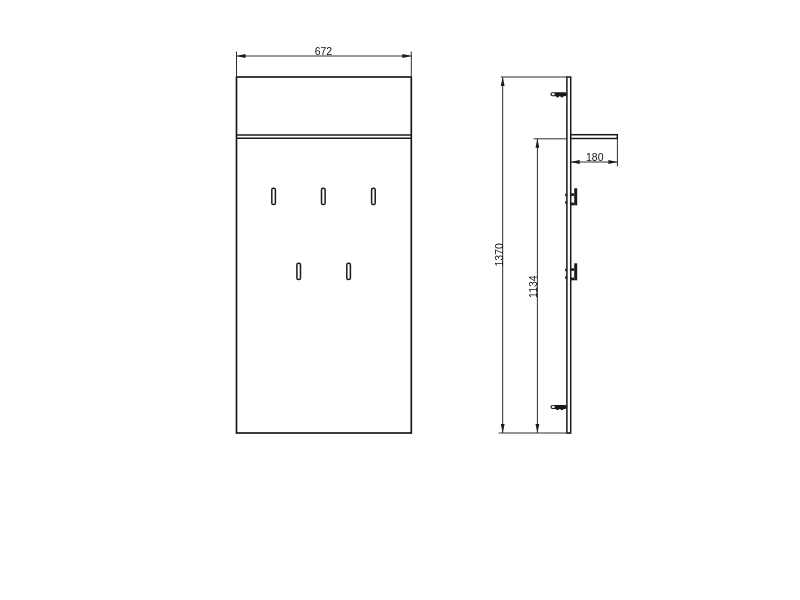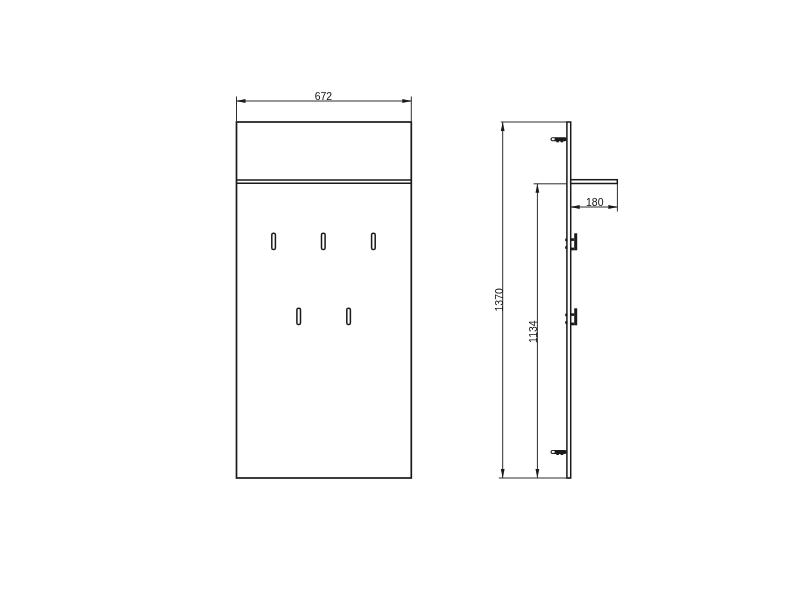--- a/index.html
+++ b/index.html
@@ -1,16 +1,16 @@
 <!DOCTYPE html>
 <html><head>
 <meta charset="utf-8">
 <style>
   html,body{margin:0;padding:0;background:#ffffff;}
-  .wrap{width:800px;height:488px;background:#ffffff;margin-top:45px;}
+  .wrap{width:800px;height:488px;background:#ffffff;}
   text{font-family:"Liberation Sans",sans-serif;fill:#111;}
   .txt{filter:blur(0px);}
 </style>
 </head>
 <body>
 <div class="wrap">
 <svg width="800" height="600" viewBox="0 0 800 600">
 
   <rect x="0" y="0" width="800" height="600" fill="#ffffff"></rect>
 

